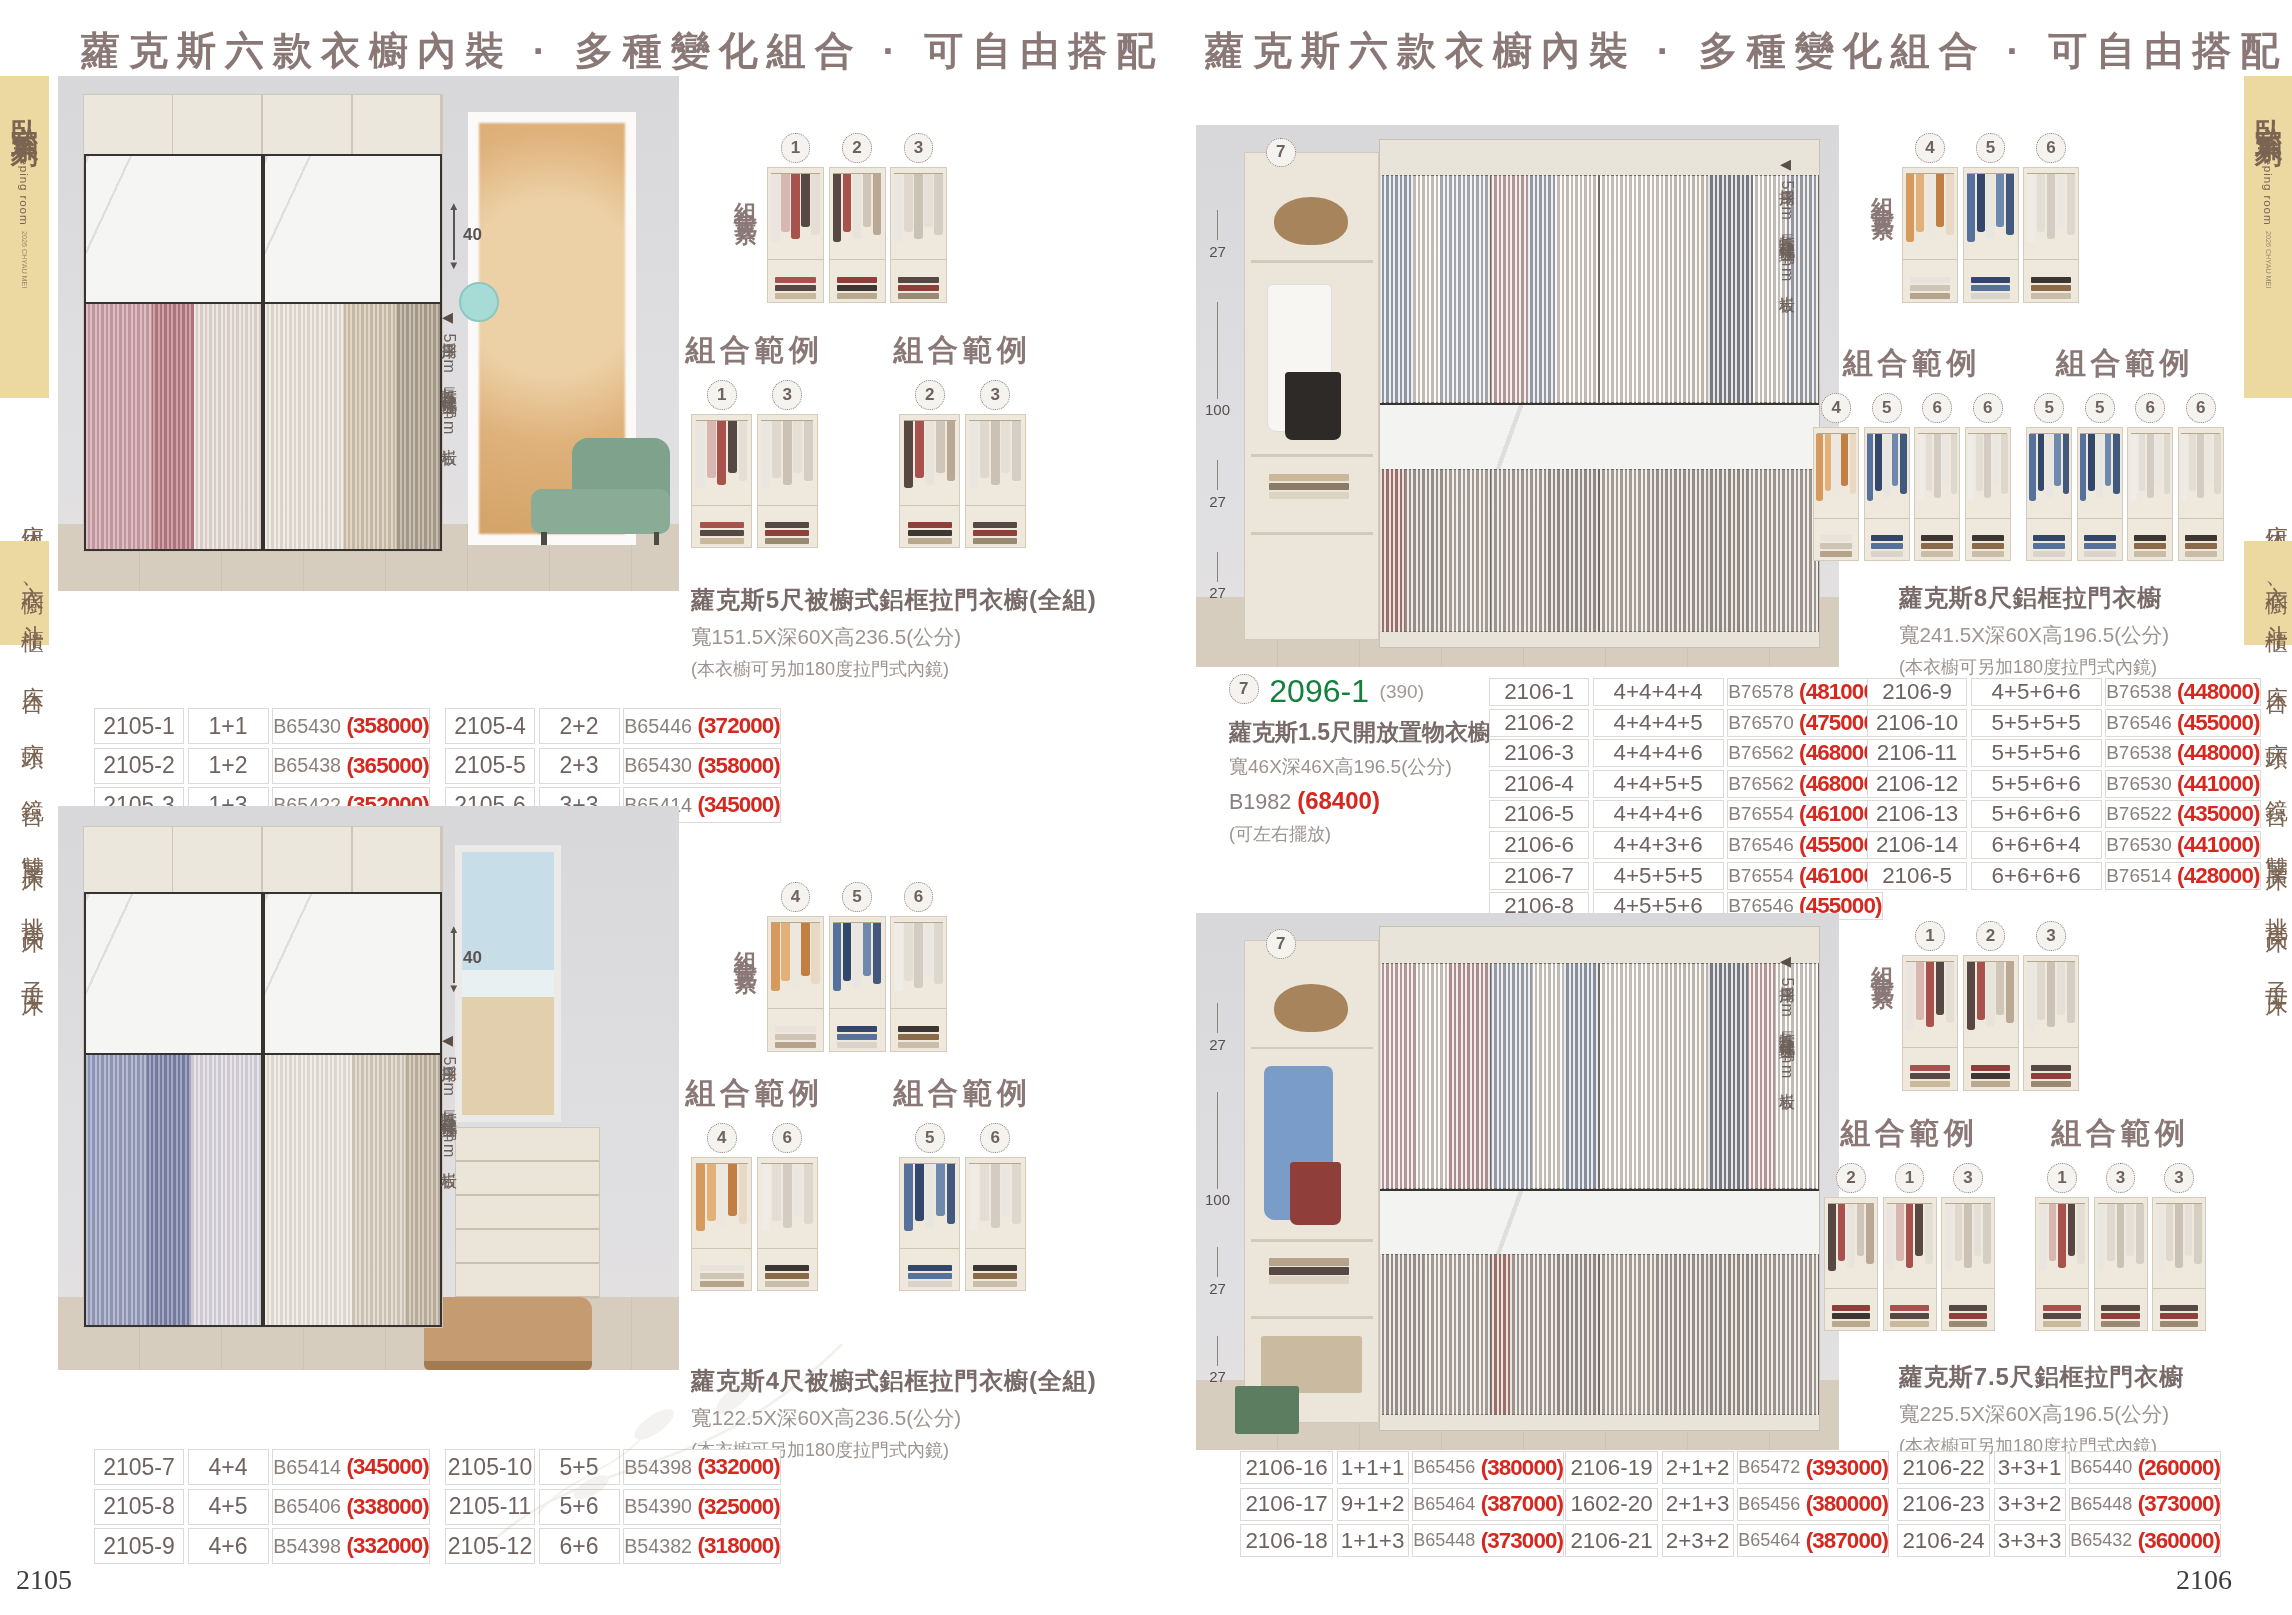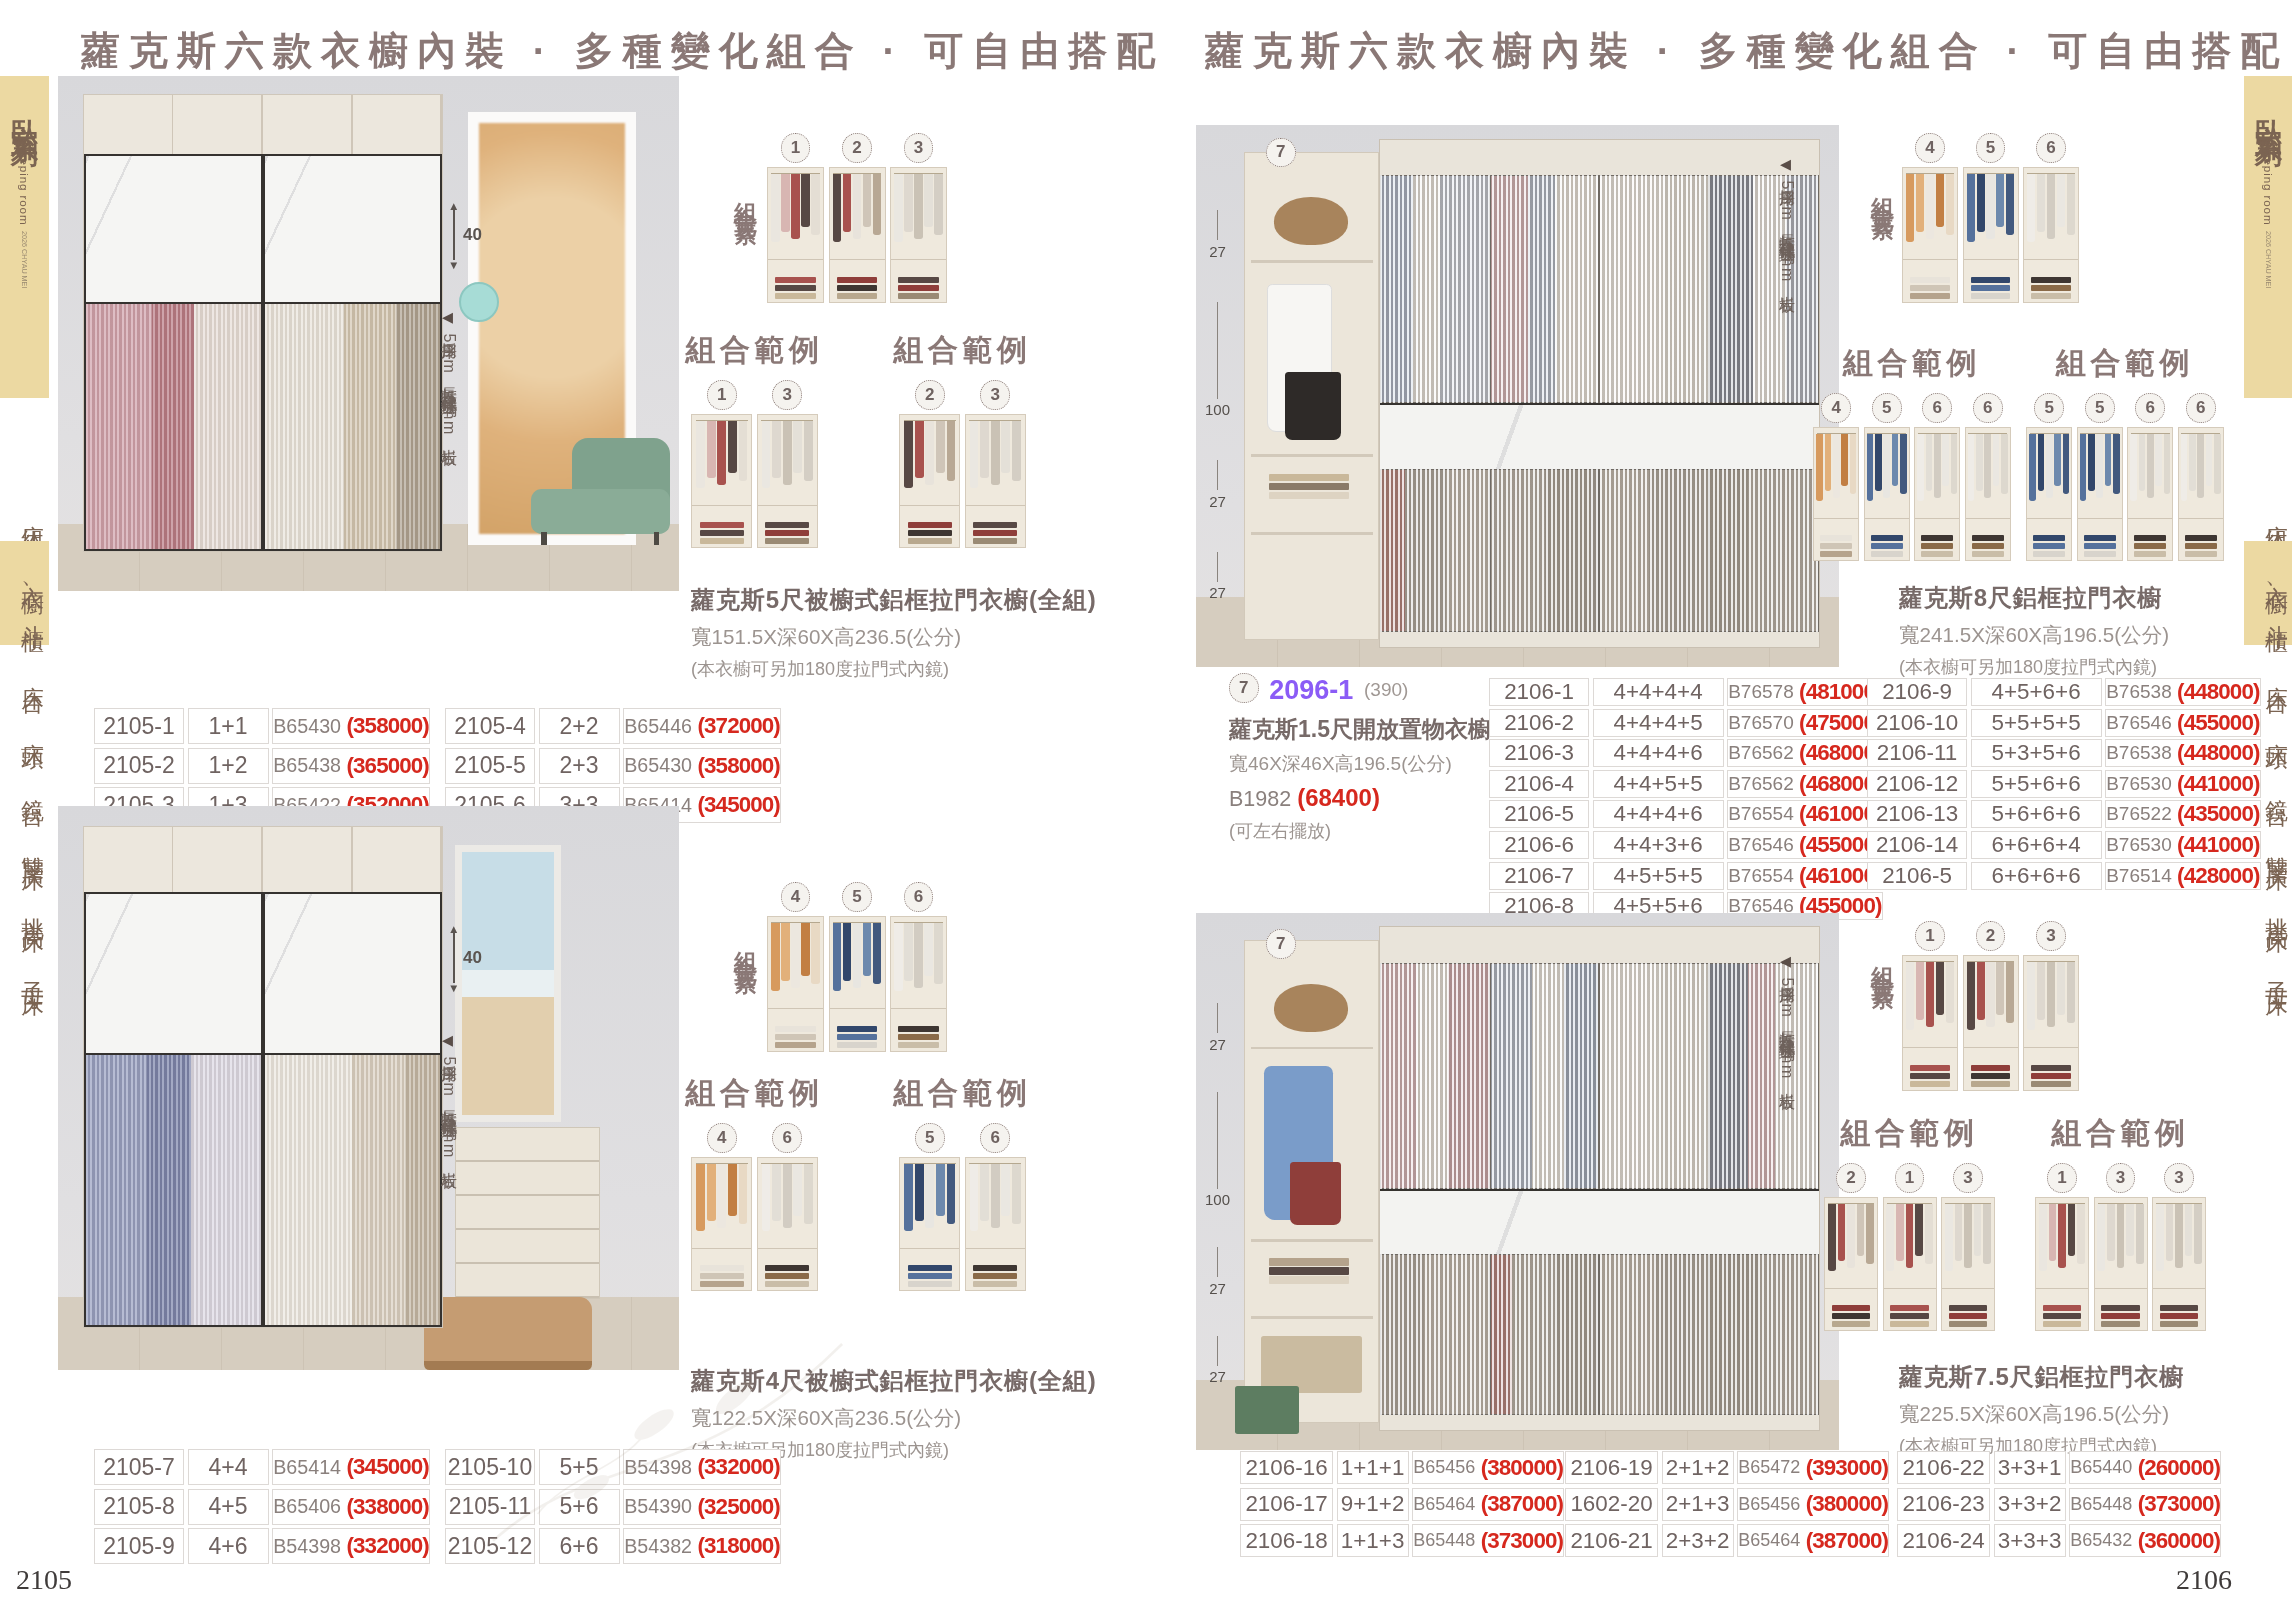--- a/index.html
+++ b/index.html
@@ -113,21 +113,21 @@
   .ex-group{position:absolute;display:flex;flex-direction:column;align-items:center;}
   .ex-label{font-size:30px;font-weight:bold;color:#8a7876;letter-spacing:4.5px;margin-bottom:9px;white-space:nowrap;}
 
   
   .prod{position:absolute;}
   .pname{font-size:24px;font-weight:bold;color:#776a68;letter-spacing:0.9px;}
   .psize{font-size:20.6px;color:#9c9490;margin-top:7.2px;}
   .pnote{font-size:18px;color:#9c9490;margin-top:5.4px;}
   .sideprod{position:absolute;width:287px;}
   .sp-row{display:flex;align-items:center;gap:10.7px;}
-  .sp-code{font-size:27px;font-weight:bold;color:#8b5cf6;}
+  .sp-code{font-size:32px;font-weight:normal;color:#15803d;}
   .sp-codenote{font-size:19px;color:#a09894;}
   .sp-name{font-size:23px;font-weight:bold;color:#776a68;margin-top:7.2px;}
   .sp-size{font-size:19px;color:#9c9490;margin-top:5.4px;}
   .sp-price{font-size:21.5px;color:#8a807d;margin-top:7.2px;}
   .sp-price .red{font-size:24px;}
   .sp-note{font-size:18px;color:#9c9490;margin-top:7.2px;}
 
   
   .ptable{position:absolute;display:flex;flex-direction:column;gap:3.6px;}
   .trow{display:grid;grid-template-columns:90px 81px 1fr;gap:3.6px;height:var(--rh,36px);}
@@ -1000,21 +1000,21 @@
       <div class="trow">
         <div class="tc">2106-10</div>
         <div class="tc">5+5+5+5</div>
         <div class="tc price">
           <span class="bcode">B76546</span>
           <span class="red">(455000)</span>
         </div>
       </div>
       <div class="trow">
         <div class="tc">2106-11</div>
-        <div class="tc">5+3+5+6</div>
+        <div class="tc">5+5+5+6</div>
         <div class="tc price">
           <span class="bcode">B76538</span>
           <span class="red">(448000)</span>
         </div>
       </div>
       <div class="trow">
         <div class="tc">2106-12</div>
         <div class="tc">5+5+6+6</div>
         <div class="tc price">
           <span class="bcode">B76530</span>

